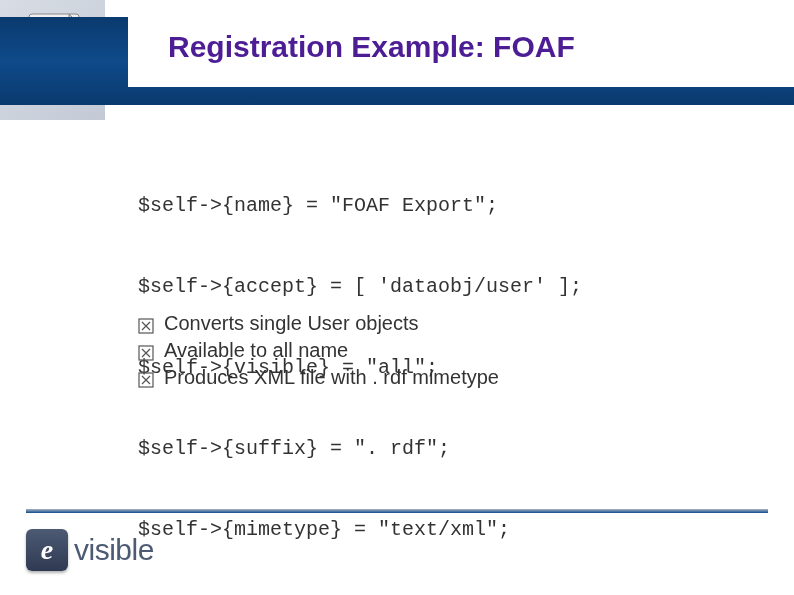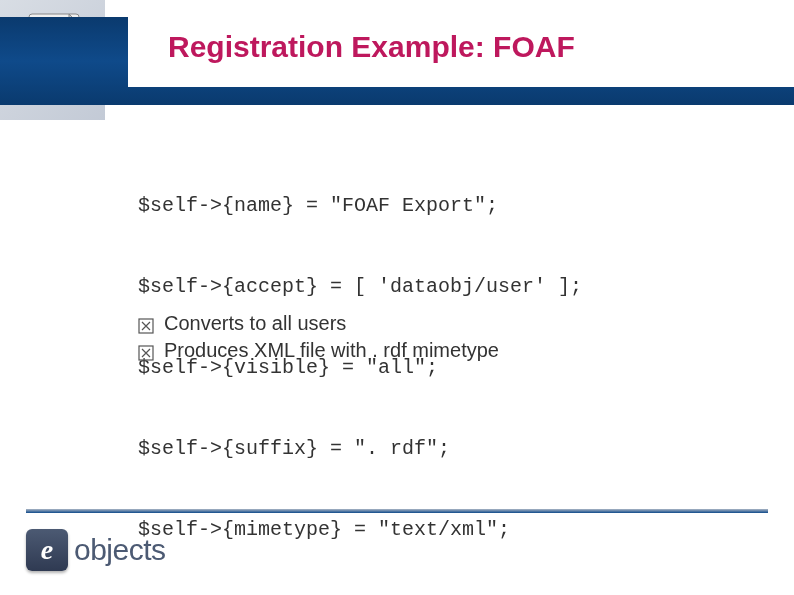--- a/index.html
+++ b/index.html
@@ -27,21 +27,21 @@
     right: 0;
     height: 70px;
     background: #fff;
     z-index: 2;
   }
   .title {
     position: absolute;
     top: 30px;
     left: 168px;
     font-size: 30px;
-    color: #be185d;
+    color: #4c1d95;
     z-index: 3;
   }
   .bg-image {
     position: absolute;
     top: 0;
     left: 0;
     width: 105px;
     height: 120px;
     background: linear-gradient(135deg, #d8dde4 0%, #c3cad6 100%);
     z-index: 0;
@@ -140,33 +140,42 @@
 </div>
 
 <div class="bullets">
   <div class="bullet-item">
     <span class="bullet-icon">
       <svg width="16" height="16" viewBox="0 0 16 16">
           <rect x="1" y="1" width="14" height="14" fill="none" stroke="#555" stroke-width="1.2"></rect>
           <path d="M4 4 L12 12 M12 4 L4 12" stroke="#555" stroke-width="1.2"></path>
         </svg>
     </span>
-    <span>Converts to all users</span>
+    <span>Converts single User objects</span>
+  </div>
+  <div class="bullet-item">
+    <span class="bullet-icon">
+      <svg width="16" height="16" viewBox="0 0 16 16">
+          <rect x="1" y="1" width="14" height="14" fill="none" stroke="#555" stroke-width="1.2"></rect>
+          <path d="M4 4 L12 12 M12 4 L4 12" stroke="#555" stroke-width="1.2"></path>
+        </svg>
+    </span>
+    <span>Available to all name</span>
   </div>
   <div class="bullet-item">
     <span class="bullet-icon">
       <svg width="16" height="16" viewBox="0 0 16 16">
           <rect x="1" y="1" width="14" height="14" fill="none" stroke="#555" stroke-width="1.2"></rect>
           <path d="M4 4 L12 12 M12 4 L4 12" stroke="#555" stroke-width="1.2"></path>
         </svg>
     </span>
     <span>Produces XML file with . rdf mimetype</span>
   </div>
 </div>
 
 <div class="footer-line"></div>
 
 <div class="logo">
   <div class="logo-e">
     <span style="font-style:italic;font-family:Georgia,serif;">e</span>
   </div>
-  <div class="logo-text">objects</div>
+  <div class="logo-text">visible</div>
 </div>
 
 </body></html>

